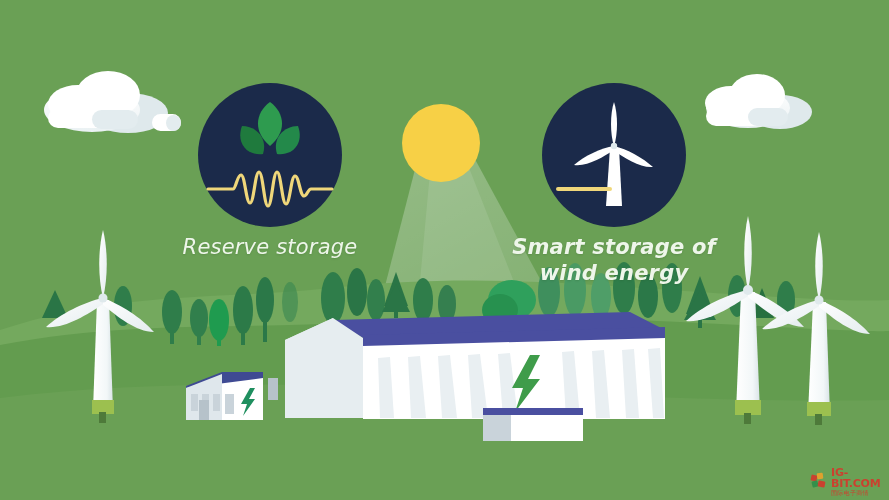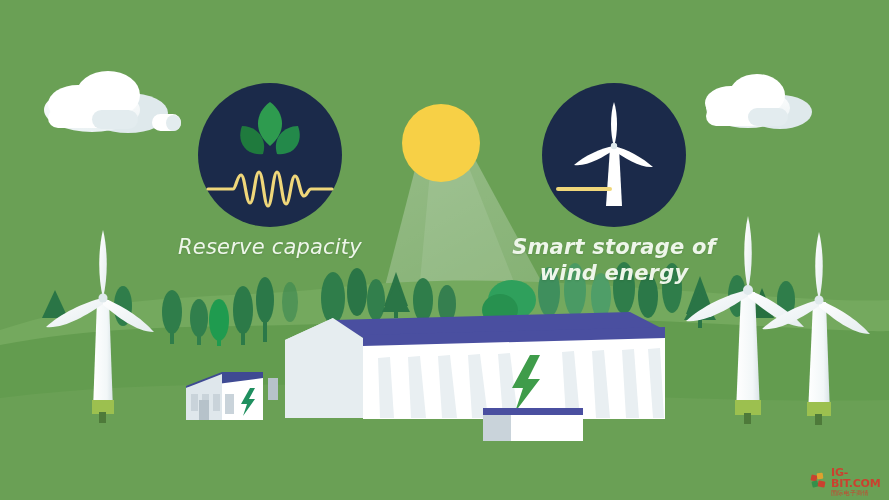--- a/index.html
+++ b/index.html
@@ -306,21 +306,21 @@
           <path d="M0,0 C -4,-12 -4,-32 0,-44 C 4,-32 4,-12 0,0 Z" fill="#ffffff"></path>
           <path d="M0,0 C -13,2 -30,10 -40,19 C -27,21 -11,11 0,4 Z" fill="#ffffff"></path>
           <path d="M0,0 C 13,3 29,12 39,21 C 26,22 11,12 0,5 Z" fill="#ffffff"></path>
           <circle cx="0" cy="0" r="3.2" fill="#dfe9ec"></circle>
         </g>
         <rect x="556" y="187" width="56" height="4" rx="2" fill="#f0d77a"></rect>
       </g>
     </g>
   </svg>
 
-  <div class="label" id="label-reserve">Reserve capacity</div>
+  <div class="label" id="label-reserve">Reserve storage</div>
 
   <div class="label" id="label-wind">Smart storage of
 wind energy</div>
 
   <div class="watermark">
     <span class="wm-mark">
       <i></i>
         <i></i>
         <i></i>
         <i></i>

